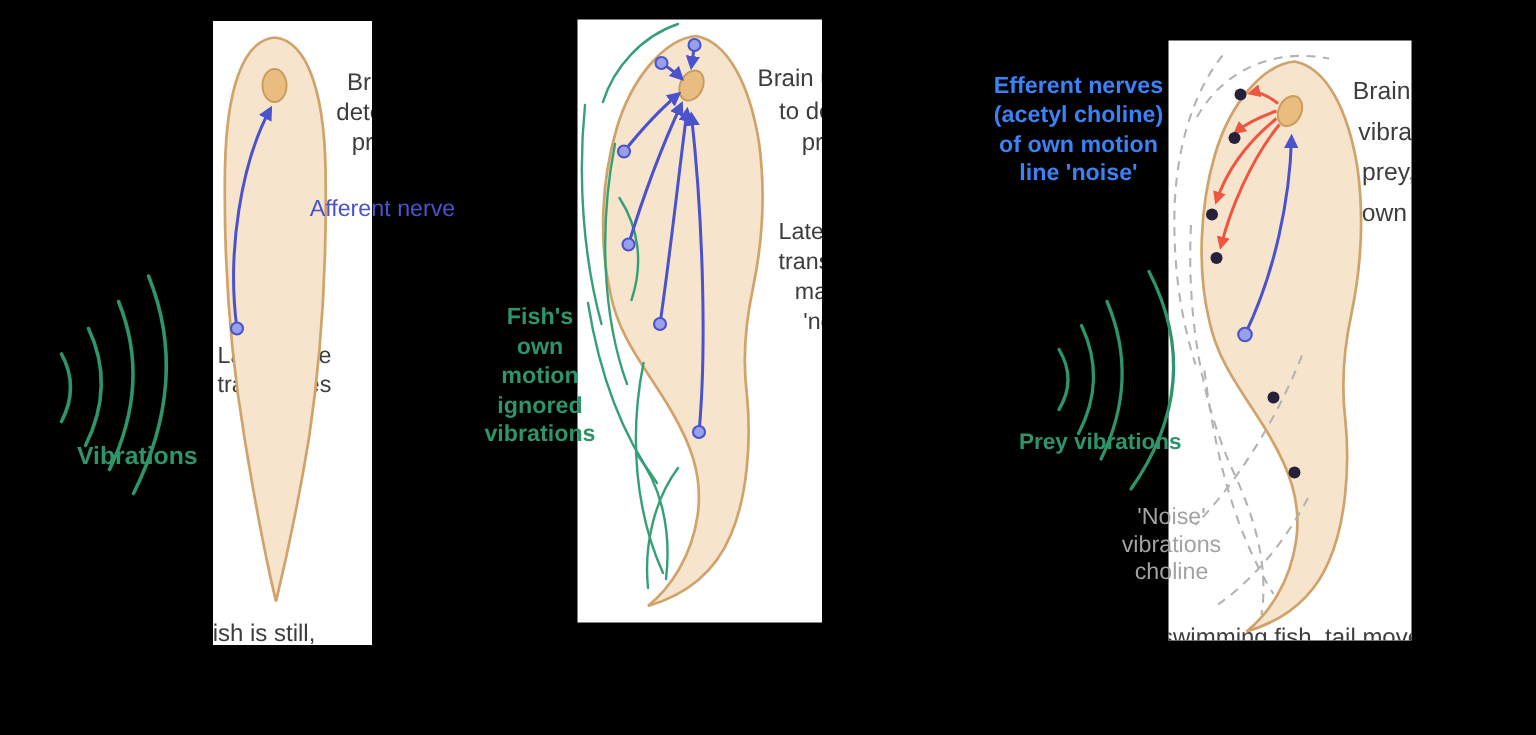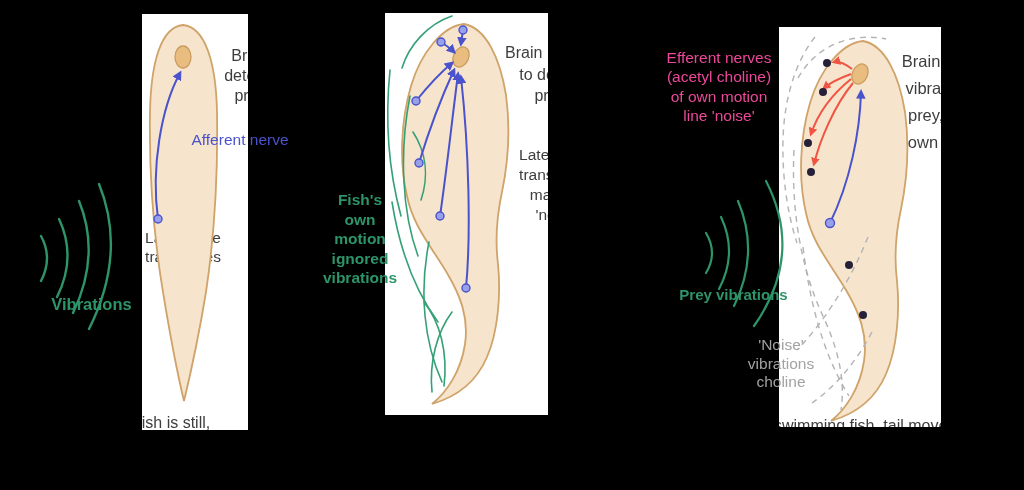--- a/index.html
+++ b/index.html
@@ -6,36 +6,36 @@
   #canvas{
     position:relative;width:1024px;height:490px;background:#000;overflow:hidden;
     font-family:"Liberation Sans","DejaVu Sans",sans-serif;
   }
   .panel{position:absolute;background:#ffffff;overflow:hidden;}
   #panel1{left:142px;top:14px;width:106px;height:416px;}
   #panel2{left:385px;top:13px;width:163px;height:402px;}
   #panel3{left:779px;top:27px;width:162px;height:400px;}
   .txt{position:absolute;text-align:center;white-space:nowrap;}
   .dark{color:#3d3d3d;}
-  .blue{color:#4a52cc;}
+  .blue{color:#4a52cc;margin-left:15px;}
   .green{color:#2e9469;font-weight:600;}
-  .red{color:#ec4899;font-weight:400;}
+  .red{color:#3b82f6;font-weight:700;}
   .gray{color:#a2a2a2;}
   
   #p1-brain{left:48px;top:32px;width:120px;font-size:16px;line-height:20px;}
   #p1-lateral{left:-19px;top:214px;width:120px;font-size:15.5px;line-height:19px;}
   #p1-caption{left:-10px;top:399px;width:110px;font-size:16px;line-height:20px;text-align:left;}
   #p2-brain{left:105px;top:29px;width:120px;font-size:16px;line-height:21.5px;}
   #p2-lateral{left:112px;top:132px;width:120px;font-size:15.5px;line-height:20px;}
   #p3-brain{left:111px;top:21px;width:120px;font-size:16.5px;line-height:27px;}
   #p3-caption{left:-5px;top:389px;width:172px;font-size:16px;line-height:20px;}
   
   #afferent-label{left:160px;top:130px;width:160px;font-size:15.5px;line-height:19px;z-index:4;}
   #vibrations-label{left:39px;top:294px;width:105px;font-size:16.5px;line-height:20px;z-index:4;}
-  #motion-label{left:310px;top:190px;width:100px;font-size:15.5px;line-height:19.5px;z-index:4;}
+  #motion-label{left:310px;top:202px;width:100px;font-size:15.5px;line-height:19.5px;z-index:4;}
   #efferent-label{left:640px;top:48px;width:158px;font-size:15.5px;line-height:19.4px;z-index:4;}
   #prey-label{left:655px;top:285px;width:157px;font-size:15px;line-height:20px;z-index:4;}
   #noise-label{left:731px;top:336px;width:100px;font-size:15.5px;line-height:18.5px;z-index:4;}
   #art{position:absolute;left:0;top:0;z-index:3;pointer-events:none;}
 </style>
 </head>
 <body>
 
 <div id="canvas">
 

